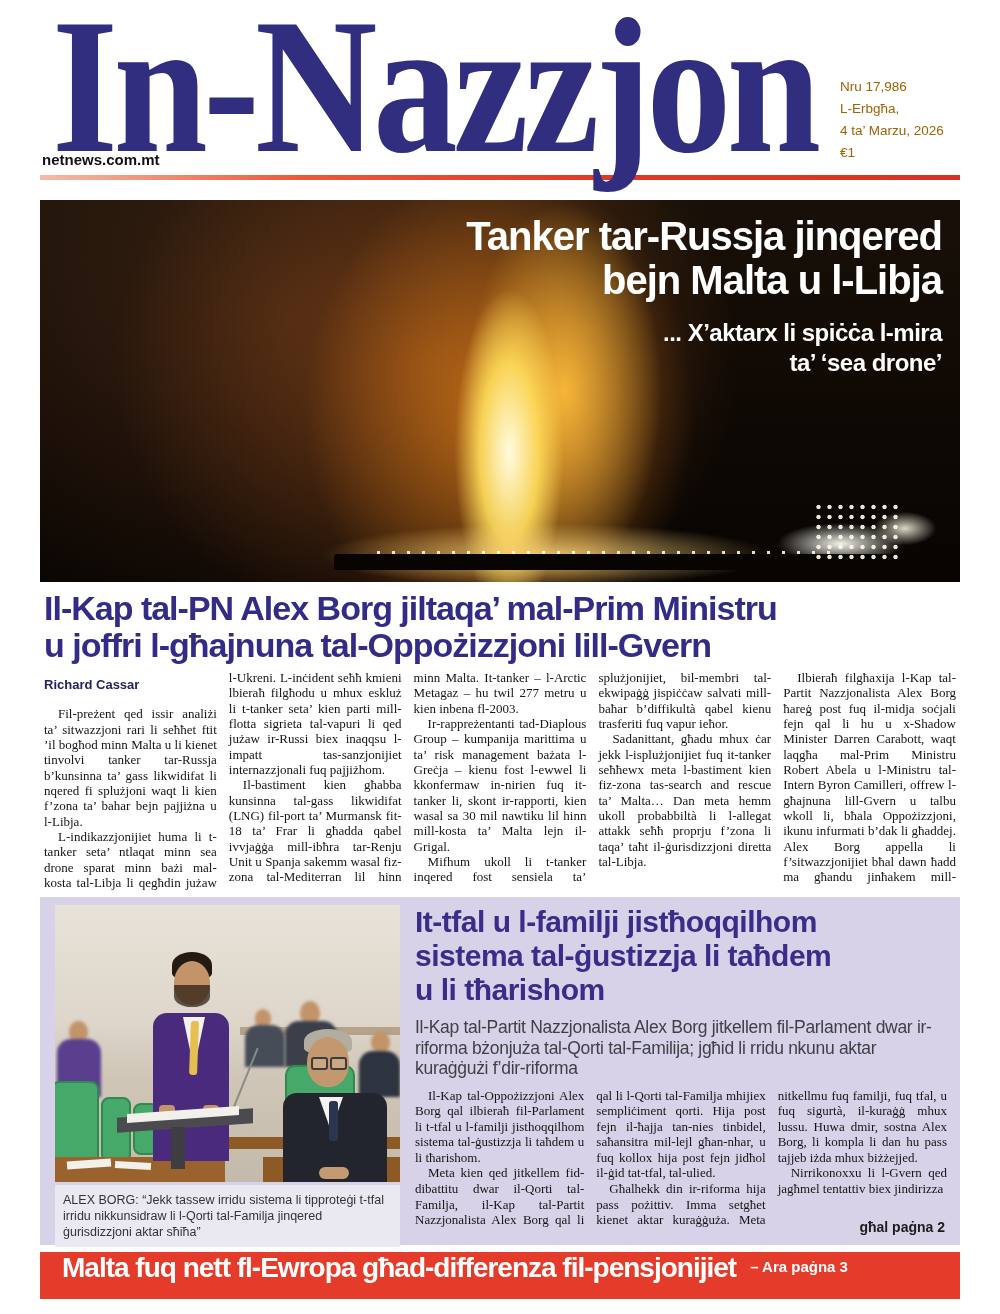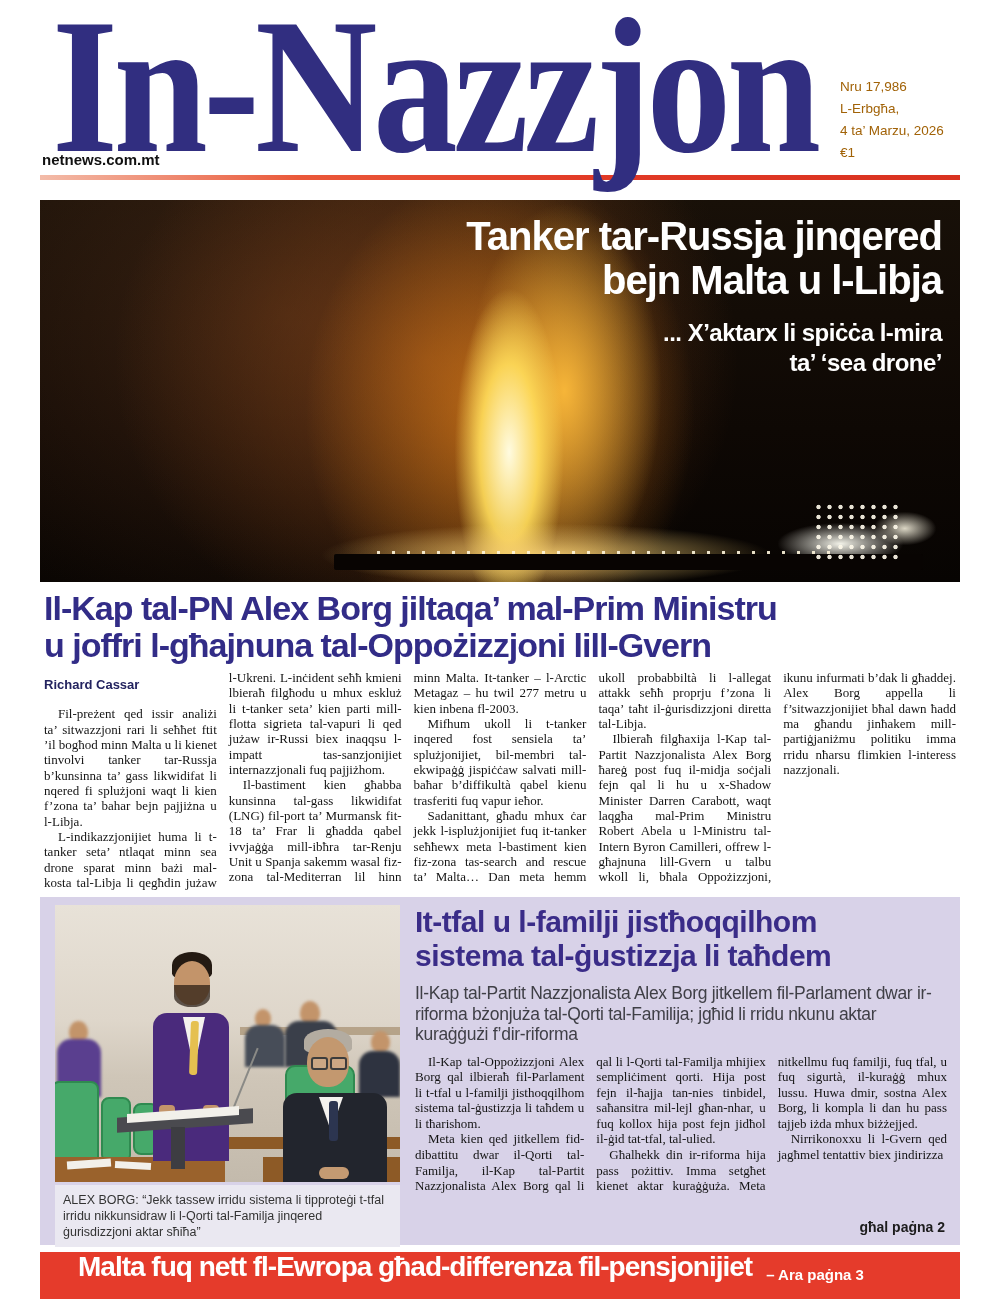--- a/index.html
+++ b/index.html
@@ -76,21 +76,21 @@
   .pp-desk{position:absolute;background:#9a622c;}
   .pp-paper{position:absolute;background:#f2f0ea;}
   .pp-glasses{position:absolute;width:13px;height:9px;border:2px solid #3c3c3c;border-radius:3px;background:rgba(255,255,255,.15);}
   .pp-mic{position:absolute;width:2px;height:84px;background:#8a8a86;transform:rotate(22deg);}
 
   .photo-caption{position:absolute;left:15px;top:288px;width:329px;background:#eae8f1;
     padding:7px 8px;font-size:12.5px;line-height:16px;color:#333;}
 
   
   .bottom-banner{position:absolute;left:40px;top:1252px;width:920px;height:47px;
-    background:var(--banner_red,#e53b2b);display:flex;align-items:flex-end;padding:16px;box-sizing:border-box;}
+    background:var(--banner_red,#e53b2b);display:flex;align-items:flex-start;padding:0;box-sizing:border-box;}
   .banner-text{color:#fff;font-weight:bold;font-size:28px;letter-spacing:-1px;margin-left:22px;white-space:nowrap;}
   .banner-ref{color:#fff;font-weight:bold;font-size:15px;margin-left:14px;white-space:nowrap;padding-top:6px;}
 </style>
 </head>
 <body>
 
 <div class="page">
 
   <div class="masthead-title">In-Nazzjon</div>
   <div class="masthead-site">netnews.com.mt</div>
@@ -118,20 +118,21 @@
 
   <div class="main-headline">
     <div>Il-Kap tal-PN Alex Borg jiltaqa’ mal-Prim Ministru</div>
     <div>u joffri l-għajnuna tal-Oppożizzjoni lill-Gvern</div>
   </div>
   <div class="article-body">
     <div class="byline">Richard Cassar</div>
     <p>Fil-preżent qed issir analiżi ta’ sitwazzjoni rari li seħħet ftit ’il bogħod minn Malta u li kienet tinvolvi tanker tar-Russja b’kunsinna ta’ gass likwidifat li nqered fi splużjoni waqt li kien f’zona ta’ bahar bejn pajjiżna u l-Libja.</p>
     <p>L-indikazzjonijiet huma li t-tanker seta’ ntlaqat minn sea drone sparat minn bażi mal-kosta tal-Libja li qegħdin jużaw l-Ukreni. L-inċident seħħ kmieni lbieraħ filgħodu u mhux eskluż li t-tanker seta’ kien parti mill-flotta sigrieta tal-vapuri li qed jużaw ir-Russi biex inaqqsu l-impatt tas-sanzjonijiet internazzjonali fuq pajjiżhom.</p>
     <p>Il-bastiment kien għabba kunsinna tal-gass likwidifat (LNG) fil-port ta’ Murmansk fit-18 ta’ Frar li għadda qabel ivvjaġġa mill-ibħra tar-Renju Unit u Spanja sakemm wasal fiz-zona tal-Mediterran lil hinn minn Malta. It-tanker – l-Arctic Metagaz – hu twil 277 metru u kien inbena fl-2003.</p>
+    <p>Ir-rappreżentanti tad-Diaplous Group – kumpanija marittima u ta’ risk management bażata l-Greċja – kienu fost l-ewwel li kkonfermaw in-nirien fuq it-tanker li, skont ir-rapporti, kien wasal sa 30 mil nawtiku lil hinn mill-kosta ta’ Malta lejn il-Grigal.</p>
     <p>Mifhum ukoll li t-tanker inqered fost sensiela ta’ splużjonijiet, bil-membri tal-ekwipaġġ jispiċċaw salvati mill-baħar b’diffikultà qabel kienu trasferiti fuq vapur ieħor.</p>
     <p>Sadanittant, għadu mhux ċar jekk l-isplużjonijiet fuq it-tanker seħħewx meta l-bastiment kien fiz-zona tas-search and rescue ta’ Malta… Dan meta hemm ukoll probabbiltà li l-allegat attakk seħħ proprju f’zona li taqa’ taħt il-ġurisdizzjoni diretta tal-Libja.</p>
     <p>Ilbieraħ filgħaxija l-Kap tal-Partit Nazzjonalista Alex Borg ħareġ post fuq il-midja soċjali fejn qal li hu u x-Shadow Minister Darren Carabott, waqt laqgħa mal-Prim Ministru Robert Abela u l-Ministru tal-Intern Byron Camilleri, offrew l-għajnuna lill-Gvern u talbu wkoll li, bħala Oppożizzjoni, ikunu infurmati b’dak li għaddej. Alex Borg appella li f’sitwazzjonijiet bħal dawn ħadd ma għandu jinħakem mill-partiġjaniżmu politiku imma rridu nħarsu flimkien l-interess nazzjonali.</p>
   </div>
 
   <div class="feature-box">
 
     <div class="parl-photo">
       <div class="pp-rail"></div>
 
@@ -179,20 +180,21 @@
       <div class="pp-glasses" style="left:275px;top:152px;"></div>
       <div style="position:absolute;left:264px;top:262px;width:30px;height:12px;background:#c49a72;border-radius:6px;"></div>
     </div>
 
     <div class="photo-caption">ALEX BORG: “Jekk tassew irridu sistema li tipproteġi t-tfal irridu nikkunsidraw li l-Qorti tal-Familja jinqered ġurisdizzjoni aktar sħiħa”</div>
 
     <div class="feature-right">
       <div class="feature-headline">
         <div>It-tfal u l-familji jistħoqqilhom</div>
         <div>sistema tal-ġustizzja li taħdem</div>
+        <div>u li tħarishom</div>
       </div>
       <div class="feature-subhead">Il-Kap tal-Partit Nazzjonalista Alex Borg jitkellem fil-Parlament dwar ir-riforma bżonjuża tal-Qorti tal-Familija; jgħid li rridu nkunu aktar kuraġġużi f’dir-riforma</div>
       <div class="feature-body">
         <p>Il-Kap tal-Oppożizzjoni Alex Borg qal ilbieraħ fil-Parlament li t-tfal u l-familji jisthoqqilhom sistema tal-ġustizzja li taħdem u li tħarishom.</p>
         <p>Meta kien qed jitkellem fid-dibattitu dwar il-Qorti tal-Familja, il-Kap tal-Partit Nazzjonalista Alex Borg qal li qal li l-Qorti tal-Familja mhijiex sempliċiment qorti. Hija post fejn il-ħajja tan-nies tinbidel, saħansitra mil-lejl għan-nhar, u fuq kollox hija post fejn jidħol il-ġid tat-tfal, tal-ulied.</p>
         <p>Għalhekk din ir-riforma hija pass pożittiv. Imma setgħet kienet aktar kuraġġuża. Meta nitkellmu fuq familji, fuq tfal, u fuq sigurtà, il-kuraġġ mhux lussu. Huwa dmir, sostna Alex Borg, li kompla li dan hu pass tajjeb iżda mhux biżżejjed.</p>
         <p>Nirrikonoxxu li l-Gvern qed jagħmel tentattiv biex jindirizza</p>
       </div>
       <div class="page-ref">għal paġna 2</div>
     </div>

